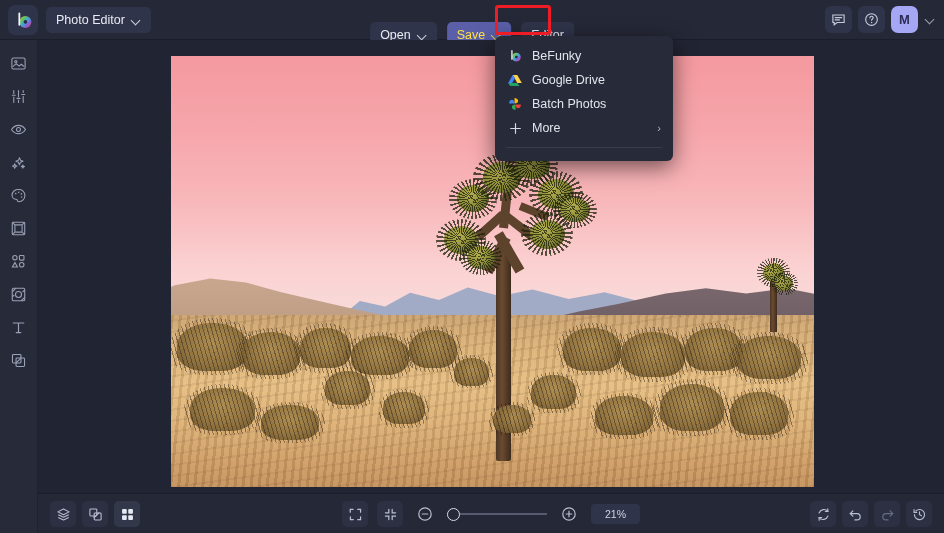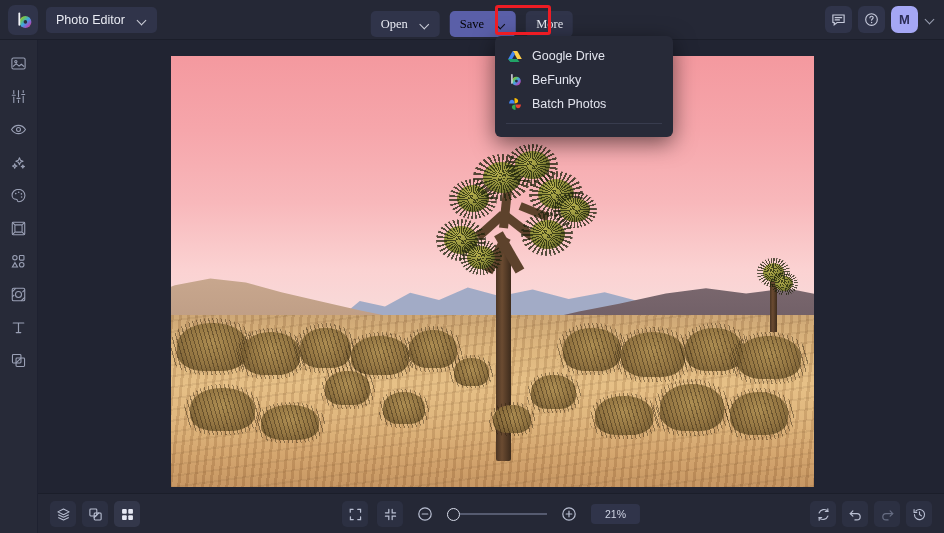--- a/index.html
+++ b/index.html
@@ -22,38 +22,38 @@
     position: absolute; left: 8px; top: 5px;
     width: 30px; height: 30px; border-radius: 7px;
     background: #30344a;
     display: flex; align-items: center; justify-content: center;
   }
   .logo svg { display: block; }
 
   .pill {
     height: 26px; border-radius: 5px; background: #30344a;
     color: #e9ebf3; font-size: 12.5px;
-    display: inline-flex; align-items: center; gap: 13px;
+    display: inline-flex; align-items: center; gap: 7px;
     padding: 0 10px; white-space: nowrap; cursor: default;
   }
   .pe-btn { position: absolute; left: 46px; top: 7px; }
   .chev { display: inline-block; width: 9px; height: 9px; position: relative; opacity: .85; }
   .chev::after {
     content: ""; position: absolute; left: 0; top: 1px;
     width: 6px; height: 6px;
     border-right: 1.4px solid currentColor; border-bottom: 1.4px solid currentColor;
     transform: rotate(45deg);
   }
 
   .center-group {
-    position: absolute; left: 50%; top: 11px; transform: translateX(-50%);
-    display: flex; align-items: flex-end; gap: 10px; font-family: Liberation Serif, serif;
+    position: absolute; left: 50%; top: 22px; transform: translateX(-50%);
+    display: flex; align-items: flex-end; gap: 10px;
   }
   .btn-open { background: #30344a; }
-  .btn-save { background: #5a5fa8; color: #000000; }
+  .btn-save { background: #5a5fa8; color: #fde047; }
   .btn-batch { background: #30344a; }
 
   
   .anno-box {
     position: absolute; left: 495px; top: 5px; width: 56px; height: 30px;
     border: 3px solid #ee1c24; border-radius: 3px;
     pointer-events: none; z-index: 60;
   }
 
   .topright { position: absolute; right: 8px; top: 6px; display: flex; align-items: center; gap: 6px; }
@@ -239,21 +239,21 @@
     <div class="center-group">
       <div class="pill btn-open">
         <span>Open</span>
         <span class="chev"></span>
       </div>
       <div class="pill btn-save">
         <span>Save</span>
         <span class="chev"></span>
       </div>
       <div class="pill btn-batch">
-        <span>More</span>
+        <span>Editor</span>
       </div>
     </div>
 
     <div class="topright">
       <div class="ticon">
         <svg width="15" height="15" viewBox="0 0 16 16" fill="none" stroke="currentColor" stroke-width="1.2">
           <path d="M2 3.2h12v8H6.5L3.4 13.6V11.2H2z"></path>
           <path d="M4.4 6h7M4.4 8.4h4.6" stroke-linecap="round"></path>
         </svg>
       </div>
@@ -402,61 +402,70 @@
         <div class="bush" style="left:50%;top:81%;width:6%;height:6.5%;"></div>
       </div>
     </div>
   </div>
 
   <div class="menu">
 
 
     <div class="menu-item">
       <span class="mi-ico">
-        <svg width="14" height="13" viewBox="0 0 16 14">
-          <path d="M5.4 0.8h5.2l5.2 9H10.6z" fill="#ffd04b"></path>
-          <path d="M5.4 0.8L0.2 9.8l2.6 3.4L8 4.2z" fill="#4285f4"></path>
-          <path d="M0.2 9.8h10.4l2.6 3.4H2.8z" fill="#21a366"></path>
-        </svg>
-      </span>
-      <span class="mi-label">Google Drive</span>
-    </div>
-
-    <div class="menu-item">
-      <span class="mi-ico">
         <svg width="14" height="14" viewBox="0 0 20 20">
           <defs>
             <linearGradient id="g2" x1="0" y1="0" x2="1" y2="1">
               <stop offset="0%" stop-color="#f2d23a"></stop>
                 <stop offset="25%" stop-color="#6fc44f"></stop>
               <stop offset="50%" stop-color="#3aa7e0"></stop>
                 <stop offset="75%" stop-color="#9b55c9"></stop>
               <stop offset="100%" stop-color="#e8413f"></stop>
             </linearGradient>
           </defs>
           <circle cx="12" cy="11.5" r="6.3" fill="url(#g2)"></circle>
           <circle cx="12" cy="11.5" r="2" fill="#272a38"></circle>
           <path d="M5.6 2.5 L5.6 14.5" stroke="#e7e9f2" stroke-width="2" fill="none" stroke-linecap="round"></path>
         </svg>
       </span>
       <span class="mi-label">BeFunky</span>
     </div>
 
     <div class="menu-item">
       <span class="mi-ico">
+        <svg width="14" height="13" viewBox="0 0 16 14">
+          <path d="M5.4 0.8h5.2l5.2 9H10.6z" fill="#ffd04b"></path>
+          <path d="M5.4 0.8L0.2 9.8l2.6 3.4L8 4.2z" fill="#4285f4"></path>
+          <path d="M0.2 9.8h10.4l2.6 3.4H2.8z" fill="#21a366"></path>
+        </svg>
+      </span>
+      <span class="mi-label">Google Drive</span>
+    </div>
+
+    <div class="menu-item">
+      <span class="mi-ico">
         <svg width="14" height="14" viewBox="0 0 16 16">
           <path d="M7.4 7.4V1.2c2.4 0 4.2 1.6 4.2 3.4 0 1.6-1.3 2.8-4.2 2.8z" fill="#fbbc04"></path>
           <path d="M8.6 8.6h6.2c0 2.4-1.6 4.2-3.4 4.2-1.6 0-2.8-1.3-2.8-4.2z" fill="#ea4335"></path>
           <path d="M8.6 8.6v6.2c-2.4 0-4.2-1.6-4.2-3.4 0-1.6 1.3-2.8 4.2-2.8z" fill="#34a853"></path>
           <path d="M7.4 7.4H1.2c0-2.4 1.6-4.2 3.4-4.2 1.6 0 2.8 1.3 2.8 4.2z" fill="#4285f4"></path>
         </svg>
       </span>
       <span class="mi-label">Batch Photos</span>
     </div>
 
+    <div class="menu-item">
+      <span class="mi-ico">
+        <svg width="13" height="13" viewBox="0 0 14 14" stroke="#d6d9e6" stroke-width="1.25" stroke-linecap="round">
+          <path d="M7 1.8v10.4M1.8 7h10.4"></path>
+        </svg>
+      </span>
+      <span class="mi-label">More</span>
+      <span class="mi-arrow">›</span>
+    </div>
 
     <div class="menu-div"></div>
 
   </div>
 
   <div class="bottombar">
     <div class="bb-left">
       <div class="bicon boxed">
         <svg width="15" height="15" viewBox="0 0 16 16" fill="none" stroke="currentColor" stroke-width="1.15" stroke-linejoin="round">
           <path d="M8 2.2l6 3-6 3-6-3z"></path>

